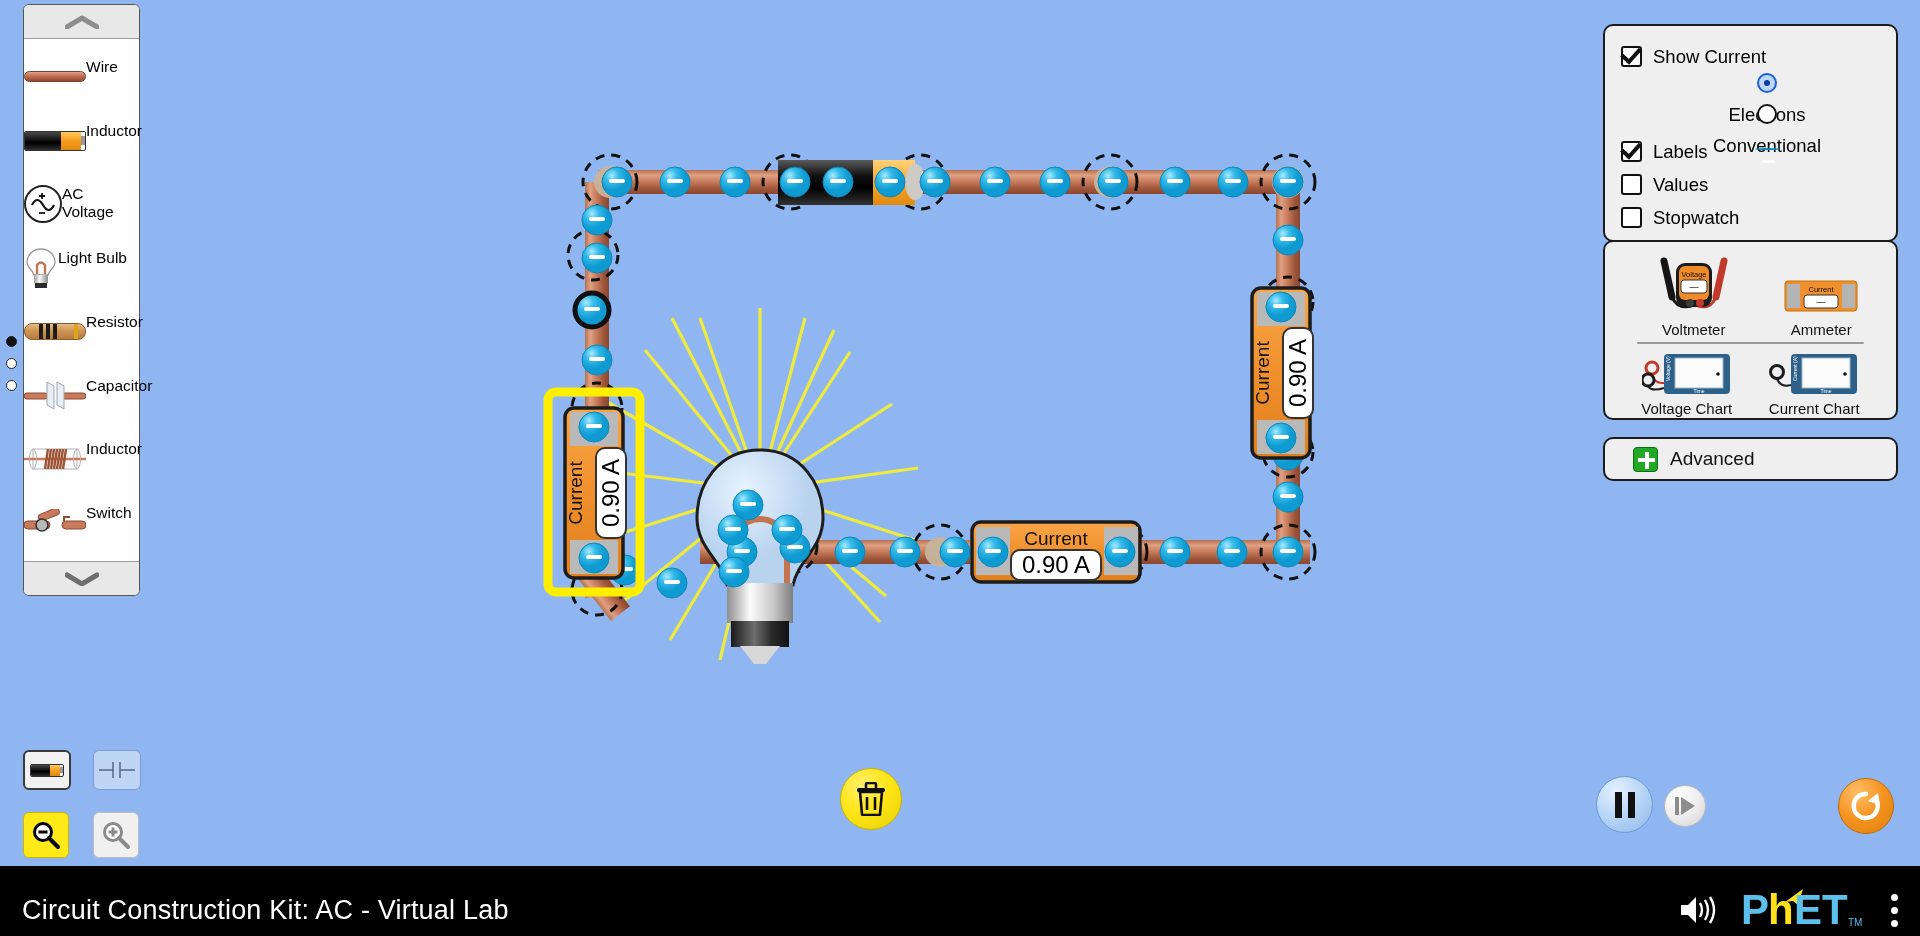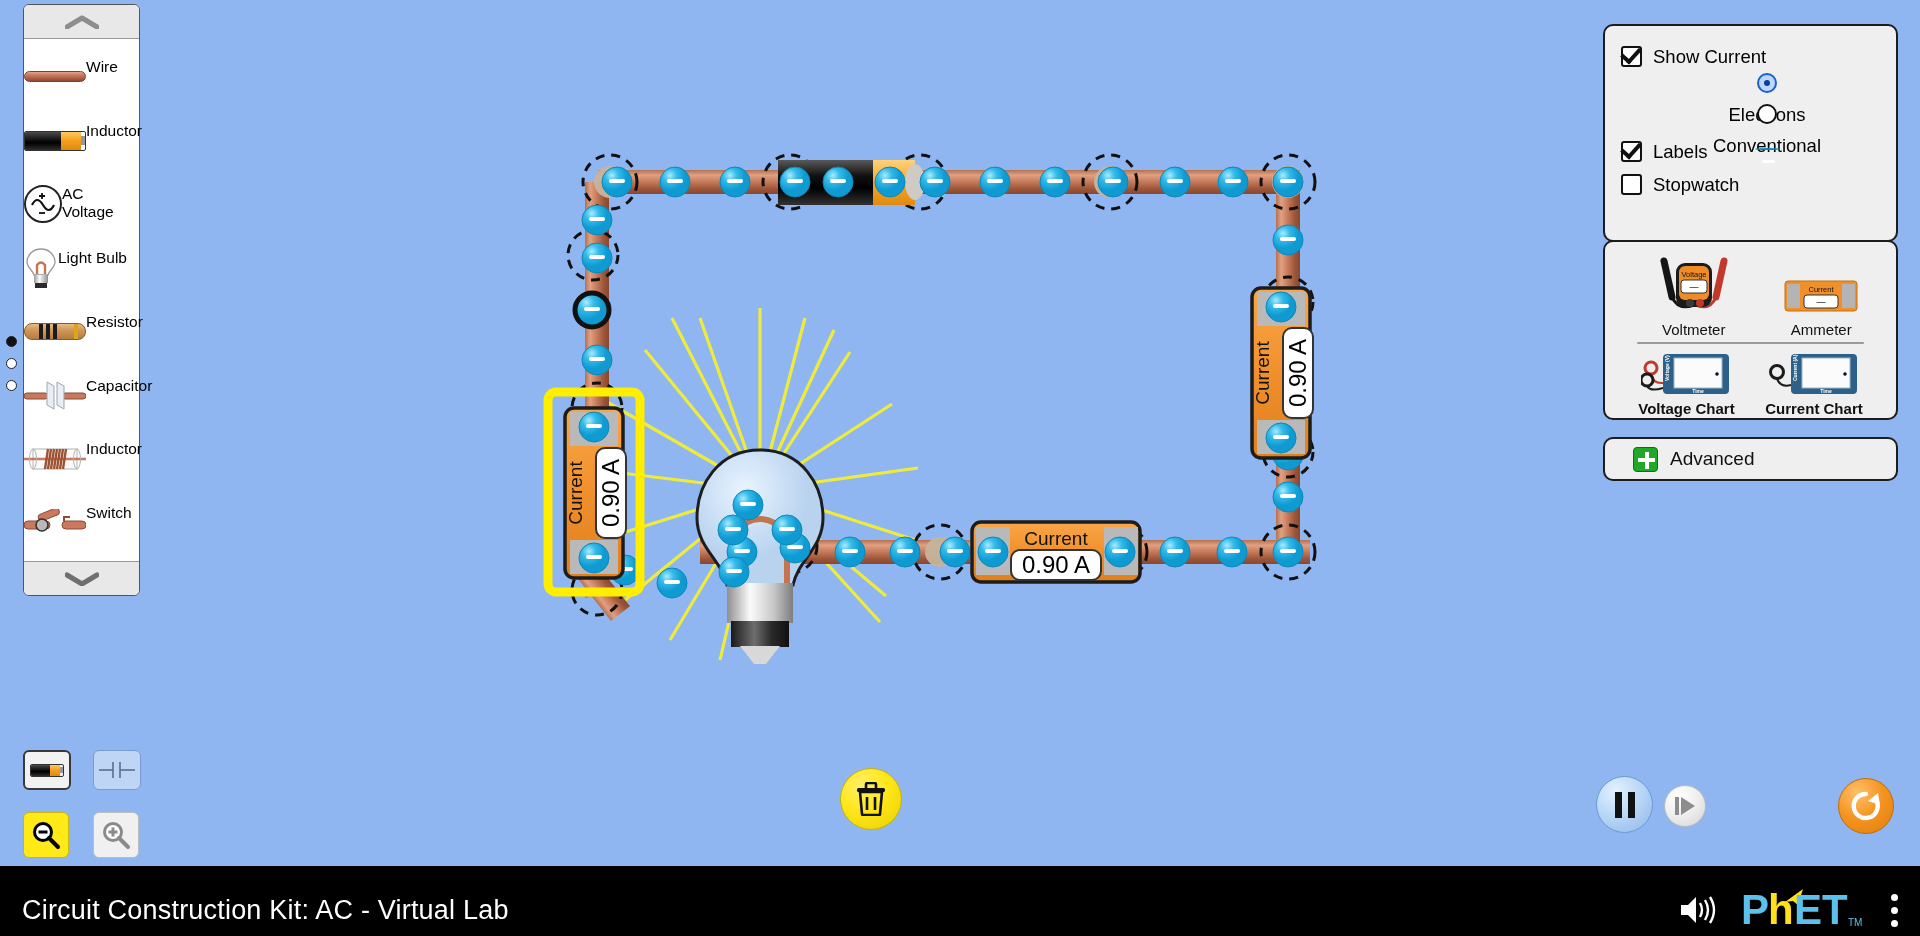--- a/index.html
+++ b/index.html
@@ -669,20 +669,24 @@
         <line x1="1" y1="7" x2="23" y2="7" stroke="#ee1111" stroke-width="3.4"></line>
         <polygon points="22,1 34,7 22,13" fill="#ee1111"></polygon>
       </svg>
     </div>
 
     <div class="chk-row">
       <div class="chkbox on"></div>
       <span class="chk-label">Labels</span>
     </div>
 
+    <div class="chk-row">
+      <div class="chkbox"></div>
+      <span class="chk-label">Values</span>
+    </div>
 
     <div class="chk-row">
       <div class="chkbox"></div>
       <span class="chk-label">Stopwatch</span>
     </div>
   </div>
 
   <div class="panel" id="panel-sensors">
     <div class="sensor-grid" style="justify-content:space-around;align-items:flex-end;height:88px;">
       <div class="sensor">
@@ -710,21 +714,21 @@
           <text x="38" y="19" text-anchor="middle" font-family="Liberation Sans, sans-serif" font-size="7.5" fill="#111">Current</text>
           <rect x="21" y="22" width="34" height="13" rx="3" fill="#fff" stroke="#333"></rect>
           <text x="38" y="32" text-anchor="middle" font-family="Liberation Sans, sans-serif" font-size="9" fill="#000">—</text>
         </svg>
         <div class="sensor-label">Ammeter</div>
       </div>
     </div>
 
     <div class="sensor-div"></div>
 
-    <div class="sensor-grid" style="justify-content:space-around;font-weight:bold;">
+    <div class="sensor-grid" style="justify-content:space-around;">
       <div class="sensor">
         <svg width="90" height="48" viewBox="0 0 90 48">
           <circle cx="10" cy="18" r="6" fill="none" stroke="#c0392b" stroke-width="3"></circle>
           <path d="M10 24 Q12 34 22 33" stroke="#c0392b" stroke-width="2" fill="none"></path>
           <circle cx="6" cy="30" r="6" fill="none" stroke="#1b1b1b" stroke-width="3"></circle>
           <path d="M6 36 Q9 42 22 38" stroke="#1b1b1b" stroke-width="2" fill="none"></path>
           <rect x="22" y="4" width="66" height="40" rx="4" fill="#2e6189"></rect>
           <rect x="33" y="8" width="48" height="30" fill="#fbfbfb" stroke="#9fb4c4"></rect>
           <text x="28" y="31" font-family="Liberation Sans, sans-serif" font-size="5" fill="#fff" transform="rotate(-90 28 31)">Voltage (V)</text>
           <text x="57" y="43" text-anchor="middle" font-family="Liberation Sans, sans-serif" font-size="5" fill="#fff">Time</text>

